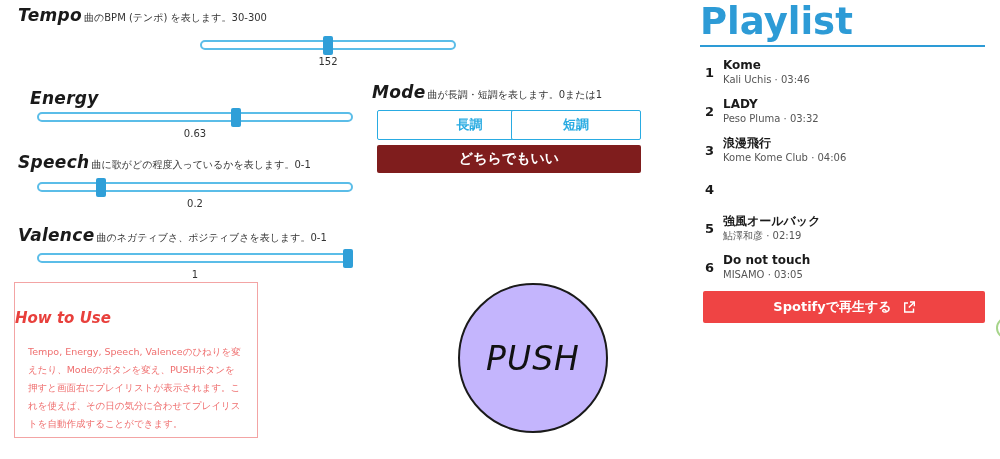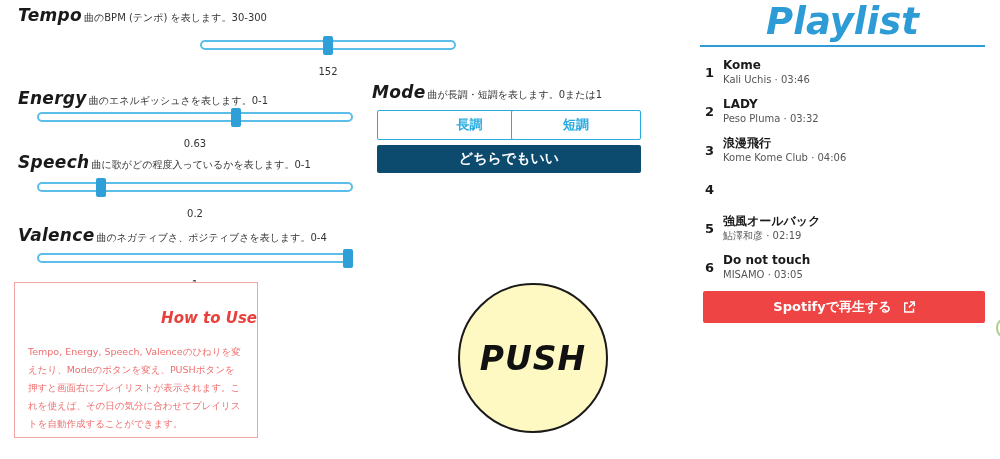--- a/index.html
+++ b/index.html
@@ -9,41 +9,41 @@
 
   
   .sec-head { position:absolute; display:flex; align-items:baseline; gap:2px; white-space:nowrap; }
   .sec-title { font-size:17px; font-weight:bold; font-style:italic; color:#1a1a1a; letter-spacing:.3px; }
   .sec-desc { font-size:10px; color:#333; }
 
   
   .slider { position:absolute; }
   .track { position:relative; height:10px; border:2px solid #5bbde8; border-radius:6px; background:#fff; }
   .thumb { position:absolute; top:-6px; width:10px; height:19px; background:#2f9fd8; border-radius:2px; transform:translateX(-50%); }
-  .slider-value { text-align:center; font-size:10px; color:#333; margin-top:16px; }
+  .slider-value { text-align:center; font-size:10px; color:#333; margin-top:6px; }
 
   
   .mode-btn { position:absolute; height:30px; background:#fff; border:1px solid #29abe2; color:#29abe2;
               font-family:inherit; font-size:13px; font-weight:bold; border-radius:2px; cursor:pointer; }
-  .mode-btn-solid { position:absolute; height:28px; background:#0c4a6e; border:none; color:#fff;
+  .mode-btn-solid { position:absolute; height:28px; background:#7f1d1d; border:none; color:#fff;
               font-family:inherit; font-size:14px; font-weight:bold; border-radius:2px; cursor:pointer; }
 
   
   .howto { position:absolute; left:14px; top:282px; width:244px; height:156px; border:1px solid #f3a4a4; background:#fff; }
-  .howto-title { margin-top:26px; text-align:right; font-size:15px; font-weight:bold; font-style:italic; color:#e8403c; }
+  .howto-title { margin-top:26px; text-align:left; font-size:15px; font-weight:bold; font-style:italic; color:#e8403c; }
   .howto-body { margin:16px 13px 0 13px; font-size:9.5px; line-height:1.9; color:#ef6e6e; text-align:left; }
 
   
   .push { position:absolute; left:458px; top:283px; width:150px; height:150px; border-radius:50%;
-          background:#fef9c3; border:2px solid #1a1a1a; cursor:pointer;
-          font-family:inherit; font-size:33px; font-weight:bold; font-style:italic; color:#111; letter-spacing:1px; }
+          background:#c4b5fd; border:2px solid #1a1a1a; cursor:pointer;
+          font-family:inherit; font-size:33px; font-weight:normal; font-style:italic; color:#111; letter-spacing:1px; }
 
   
   .playlist { position:absolute; left:700px; top:0; width:285px; }
-  .playlist-title { font-size:37px; font-weight:bold; font-style:italic; color:#2d9bd6; text-align:center; line-height:44px; }
+  .playlist-title { font-size:37px; font-weight:bold; color:#2d9bd6; text-align:left; line-height:44px; }
   .playlist-rule { border-bottom:2px solid #2d9bd6; margin-top:1px; }
   .tracklist { list-style:none; margin-top:10px; }
   .track-row { display:flex; align-items:center; height:30px; margin-bottom:9px; }
   .track-no { width:23px; font-size:13px; font-weight:bold; color:#1a1a1a; padding-left:5px; }
   .track-info { flex:1; }
   .track-title { font-size:12px; font-weight:bold; color:#1a1a1a; line-height:15px; }
   .track-meta { font-size:10px; color:#555; line-height:14px; }
   .spotify-btn { margin:7px 0 0 3px; width:282px; height:32px; background:#ef4444; border:none; border-radius:2px;
                  color:#fff; font-family:inherit; font-size:13px; font-weight:bold; cursor:pointer;
                  display:flex; align-items:center; justify-content:center; gap:11px; }
@@ -61,23 +61,22 @@
     <span class="sec-title">Tempo</span>
     <span class="sec-desc">曲のBPM (テンポ) を表します。30-300</span>
   </div>
   <div class="slider" style="left:200px; top:40px; width:256px;">
     <div class="track">
       <div class="thumb" style="left: 50%;"></div>
     </div>
     <div class="slider-value">152</div>
   </div>
 
-  <div class="sec-head" style="left:18px; top:88px;">
+  <div class="sec-head" style="left:30px; top:88px;">
     <span class="sec-title">Energy</span>
-    <span class="sec-desc">曲のエネルギッシュさを表します。0-1</span>
   </div>
   <div class="slider" style="left:37px; top:112px; width:316px;">
     <div class="track">
       <div class="thumb" style="left: 63%;"></div>
     </div>
     <div class="slider-value">0.63</div>
   </div>
 
   <div class="sec-head" style="left:18px; top:152px;">
     <span class="sec-title">Speech</span>
@@ -85,21 +84,21 @@
   </div>
   <div class="slider" style="left:37px; top:182px; width:316px;">
     <div class="track">
       <div class="thumb" style="left: 20%;"></div>
     </div>
     <div class="slider-value">0.2</div>
   </div>
 
   <div class="sec-head" style="left:18px; top:225px;">
     <span class="sec-title">Valence</span>
-    <span class="sec-desc">曲のネガティブさ、ポジティブさを表します。0-4</span>
+    <span class="sec-desc">曲のネガティブさ、ポジティブさを表します。0-1</span>
   </div>
   <div class="slider" style="left:37px; top:253px; width:316px;">
     <div class="track">
       <div class="thumb" style="left: 99%;"></div>
     </div>
     <div class="slider-value">1</div>
   </div>
 
   <div class="sec-head" style="left:372px; top:82px;">
     <span class="sec-title">Mode</span>

